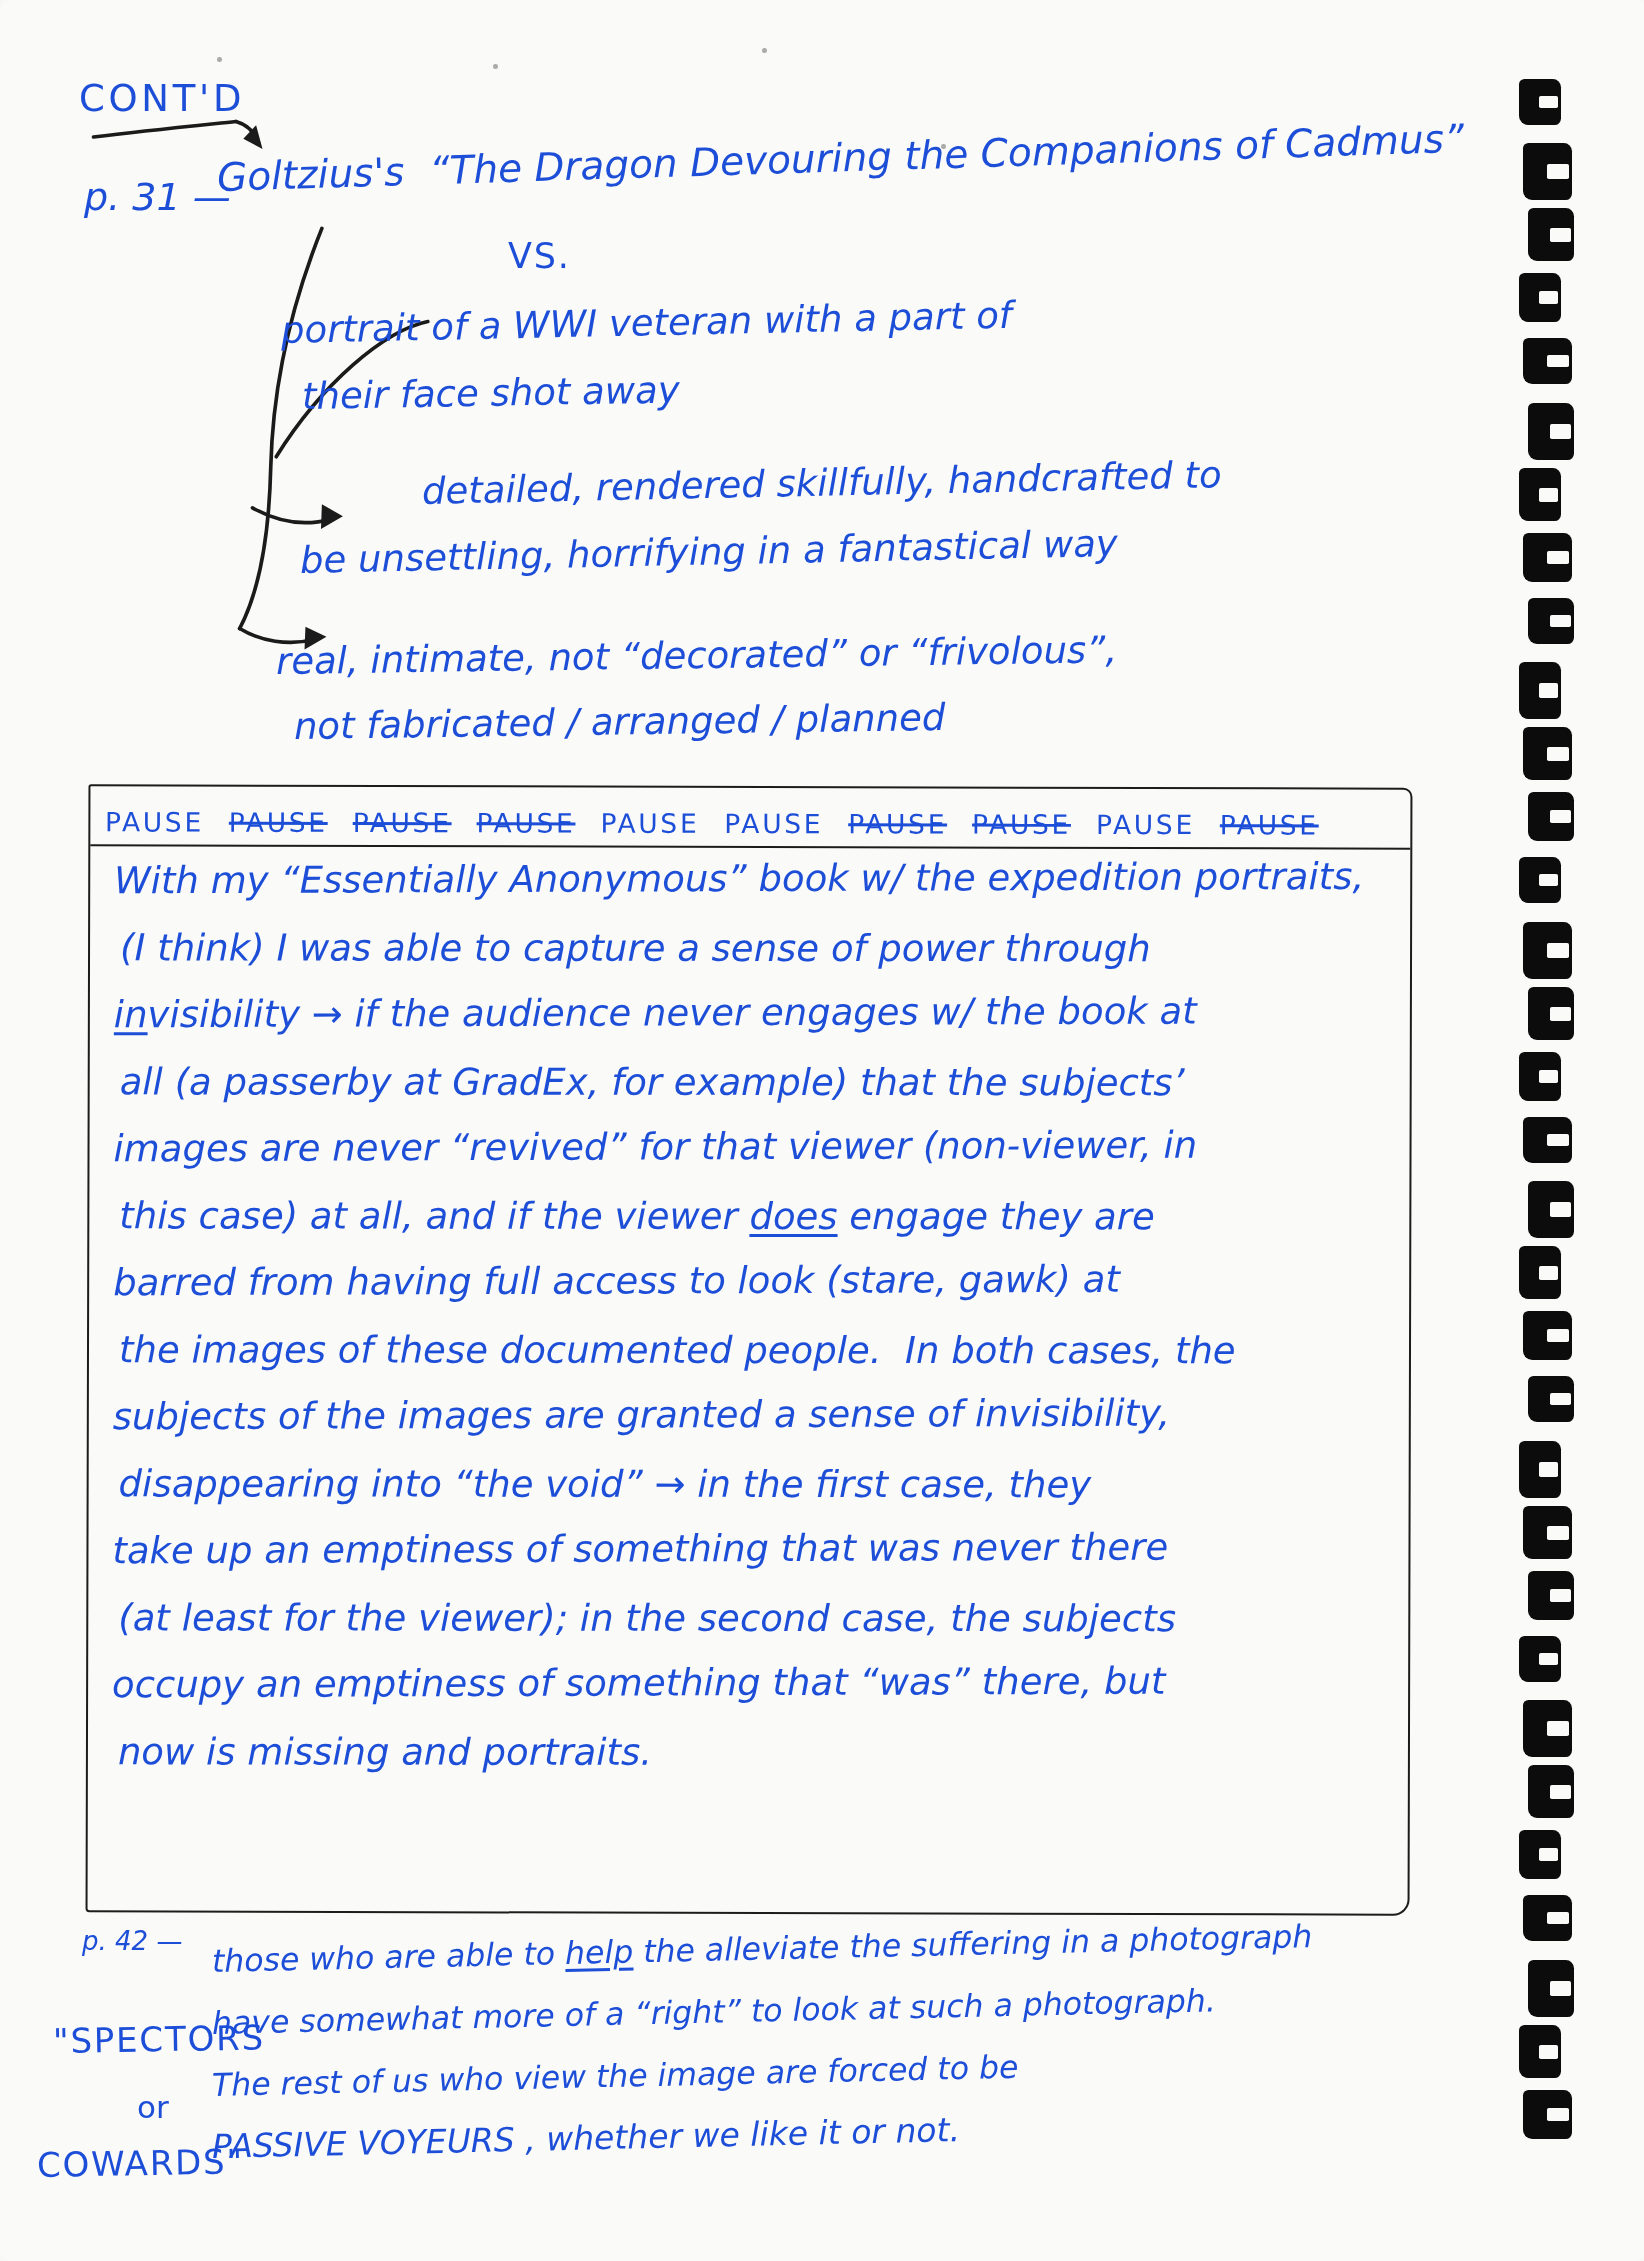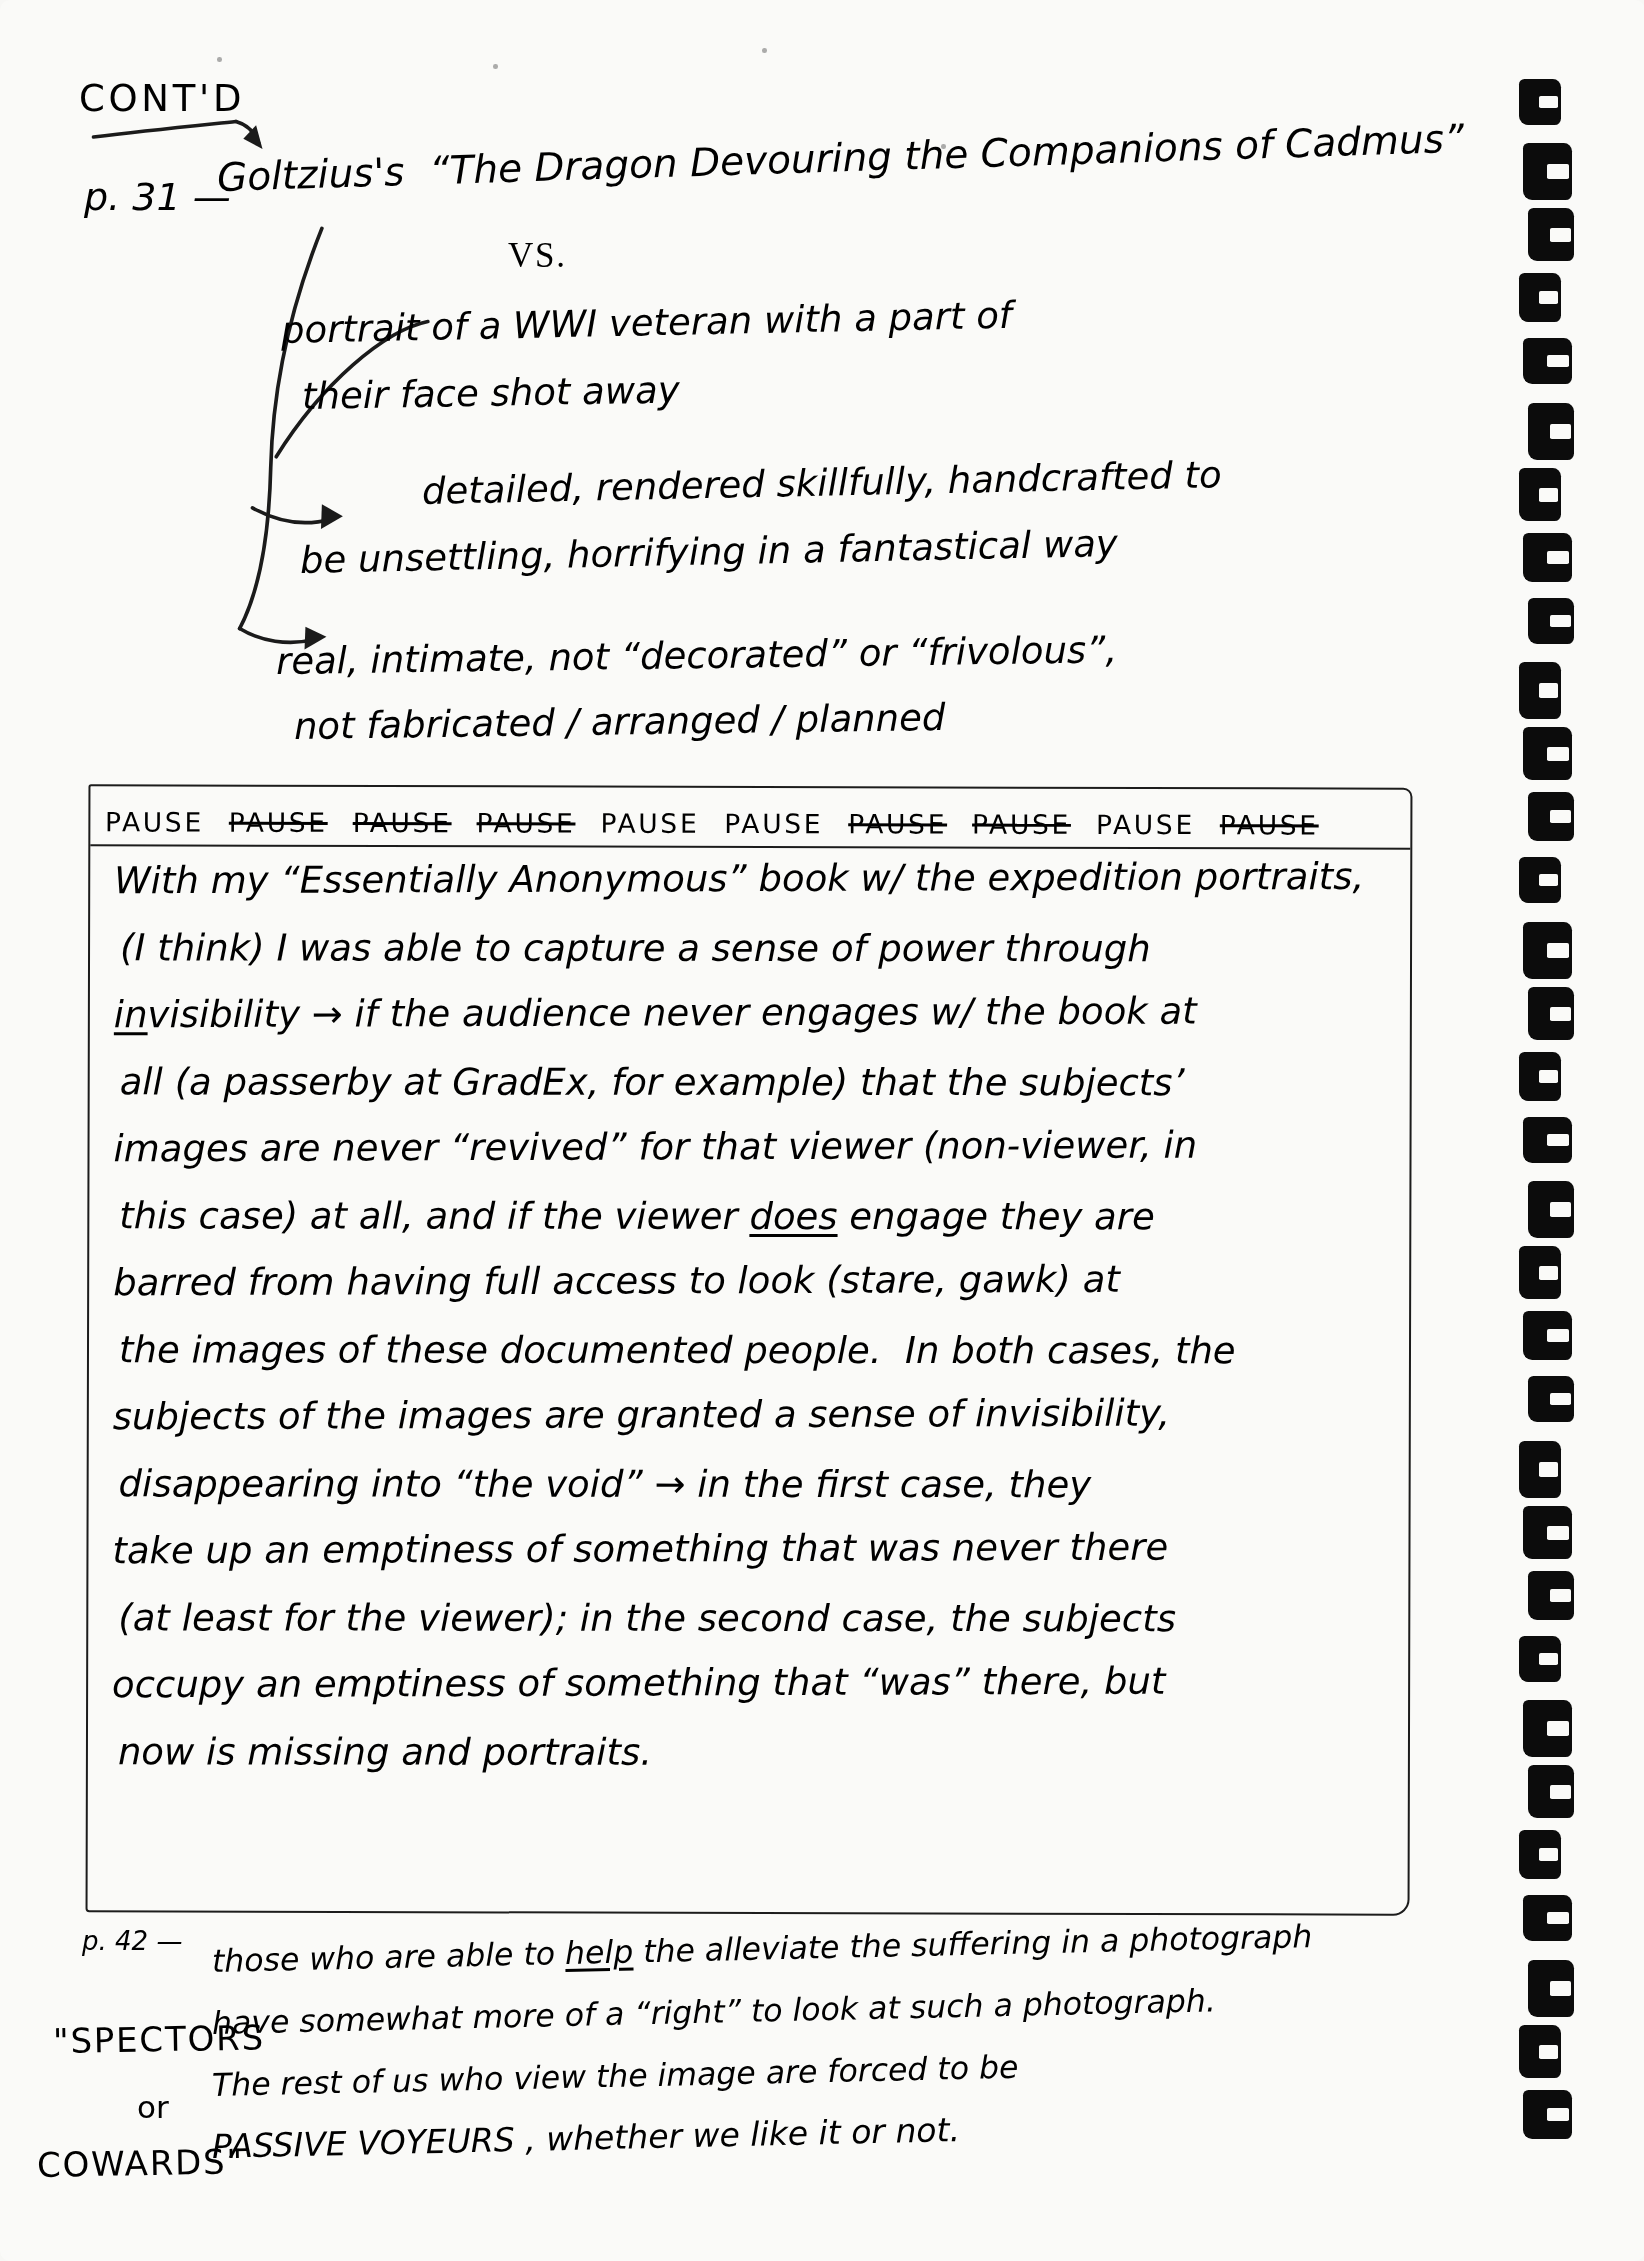--- a/index.html
+++ b/index.html
@@ -1,24 +1,24 @@
 <!DOCTYPE html>
 <html style="font-size:14.6px"><head>
 <meta charset="utf-8">
 <style>
   html,body{margin:0;padding:0;background:#f7f7f5;}
   #page{position:relative;width:1645px;height:2261px;background:#fafaf8;overflow:hidden;
-        font-family:"DejaVu Sans",sans-serif;color:#000000;border-radius:10px;}
+        font-family:"DejaVu Sans",sans-serif;color:#1d4ed8;border-radius:10px;}
   .hw{position:absolute;font-style:italic;white-space:pre;transform-origin:left center;}
   .caps{font-style:normal;letter-spacing:1.8px;}
   
   .contd{left:79px;top:77px;font-size:37px;font-style:normal;letter-spacing:3.7px;}
   .p41-label{left:84px;top:175px;font-size:38px;}
   .p41-title{left:217px;top:155px;font-size:39px;transform:rotate(-1.8deg);}
-  .vs{left:508px;top:236px;font-size:35px;font-style:normal;font-family:Liberation Serif, serif;}
+  .vs{left:508px;top:236px;font-size:35px;font-style:normal;}
   .portrait1{left:281px;top:309px;font-size:37px;transform:rotate(-1.2deg);}
   .portrait2{left:302px;top:375px;font-size:37px;transform:rotate(-1deg);}
   .b1l1{left:422px;top:470px;font-size:37px;transform:rotate(-1.2deg);}
   .b1l2{left:300px;top:539px;font-size:37px;transform:rotate(-1.2deg);}
   .b2l1{left:276px;top:640px;font-size:37px;transform:rotate(-0.8deg);}
   .b2l2{left:294px;top:705px;font-size:37px;transform:rotate(-0.8deg);}
   
   .pause-box{position:absolute;left:87px;top:786px;width:1320px;height:1124px;
      border:2.7px solid #1c1c1c;border-radius:2.7px 9.1px 16.4px 3.7px;transform:rotate(0.15deg);}
   .pause-header{height:58px;border-bottom:2.7px solid #1c1c1c;display:flex;align-items:center;

